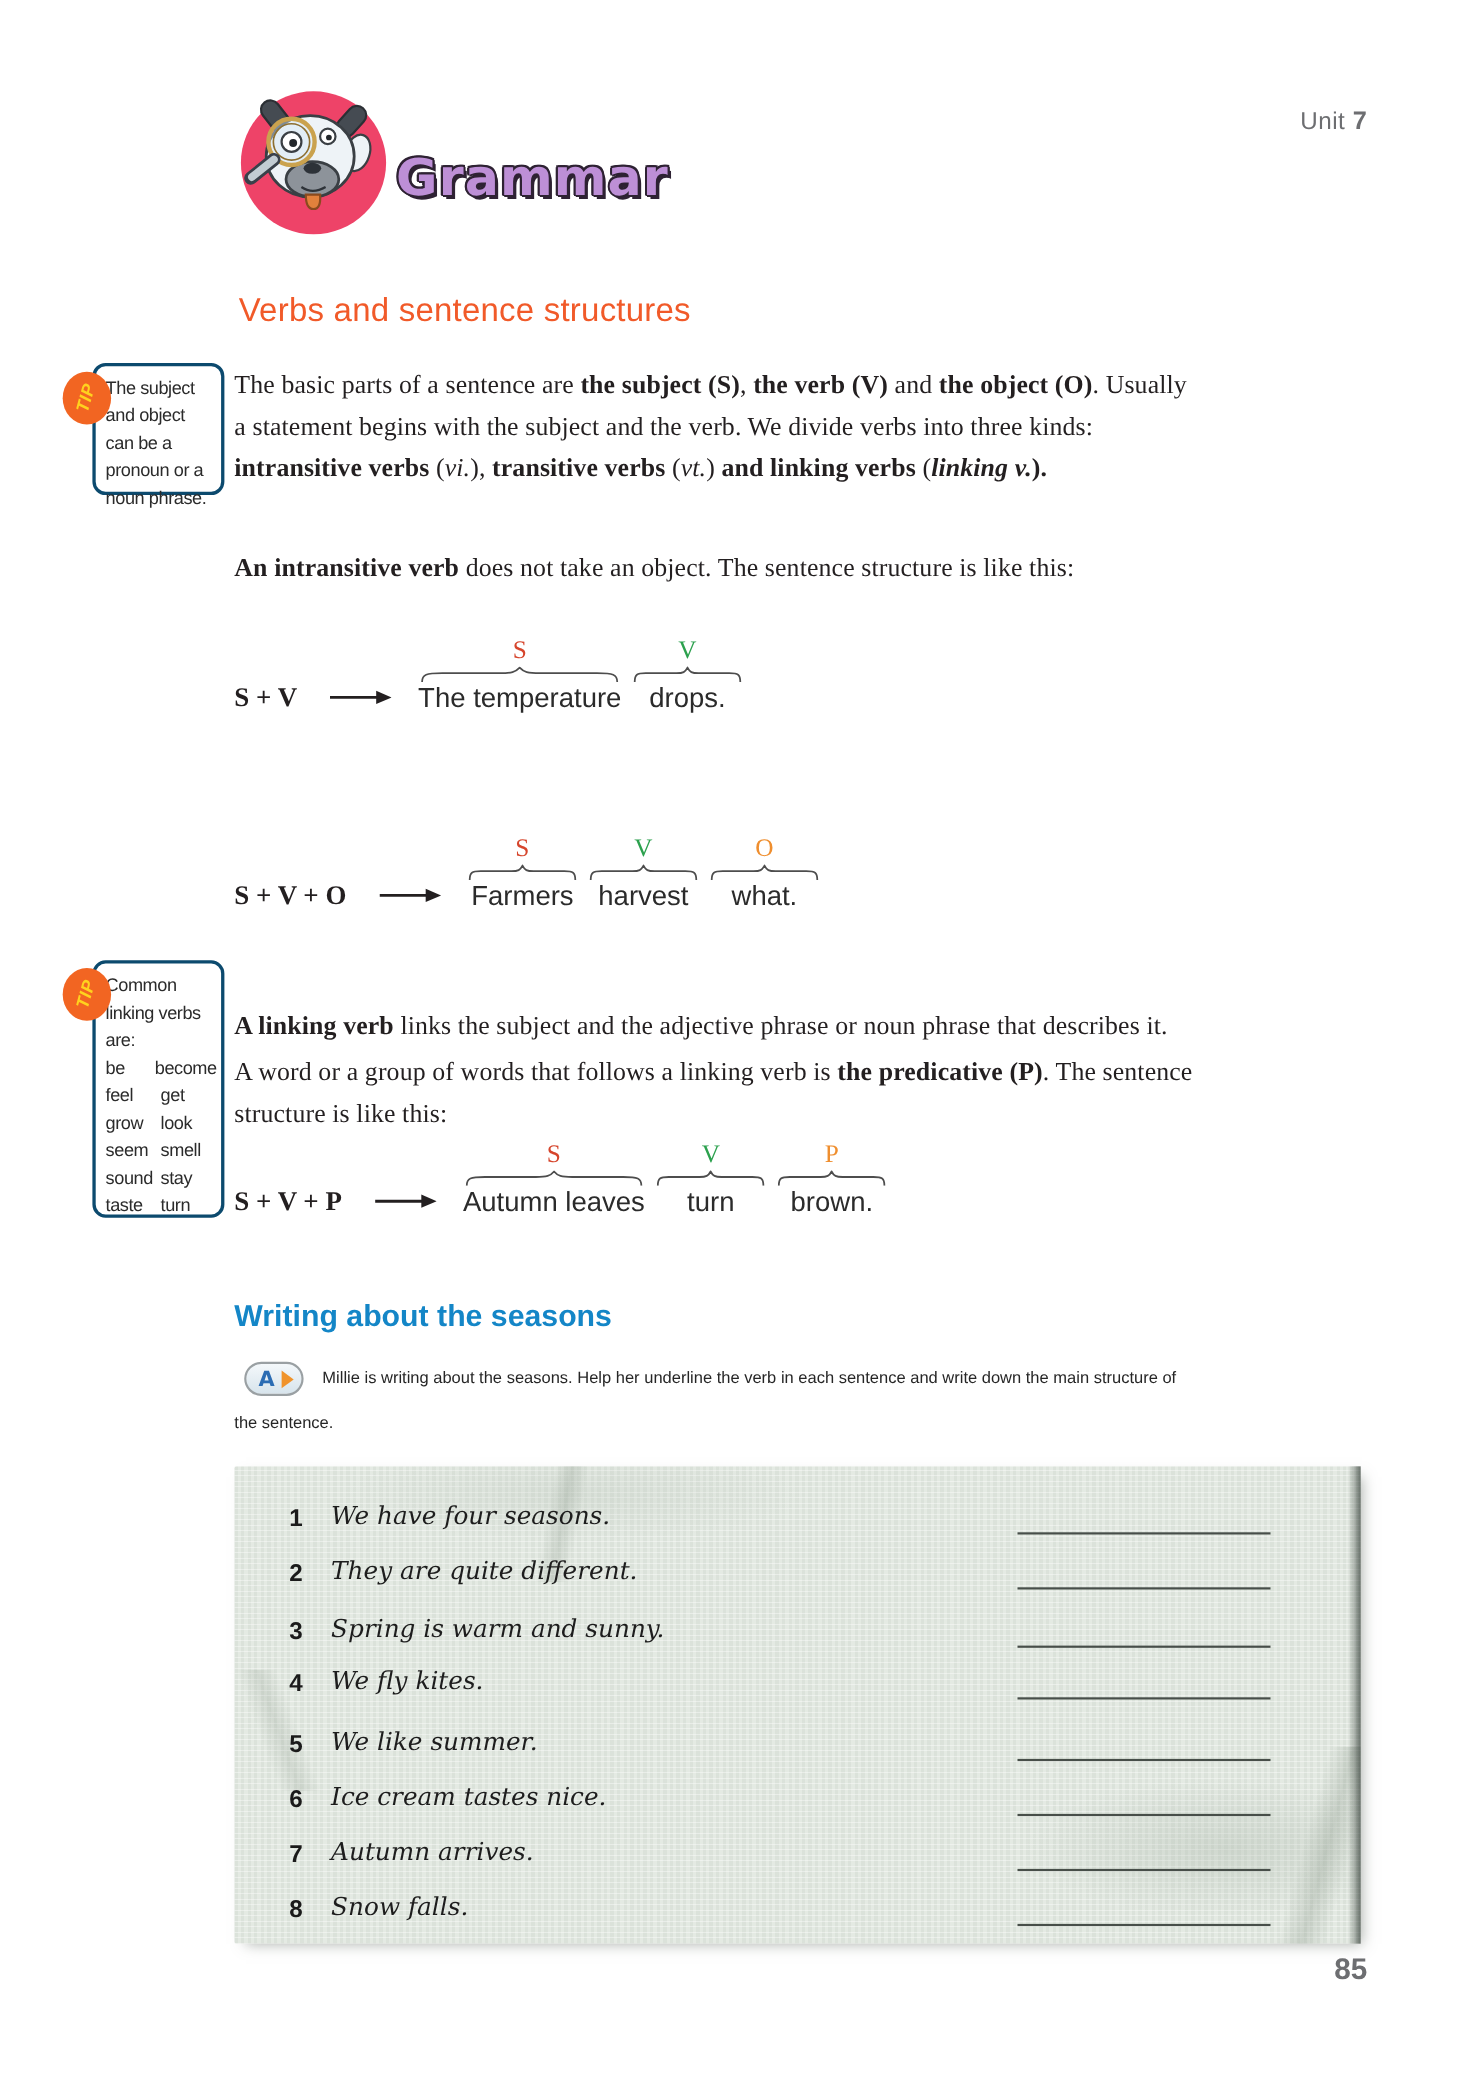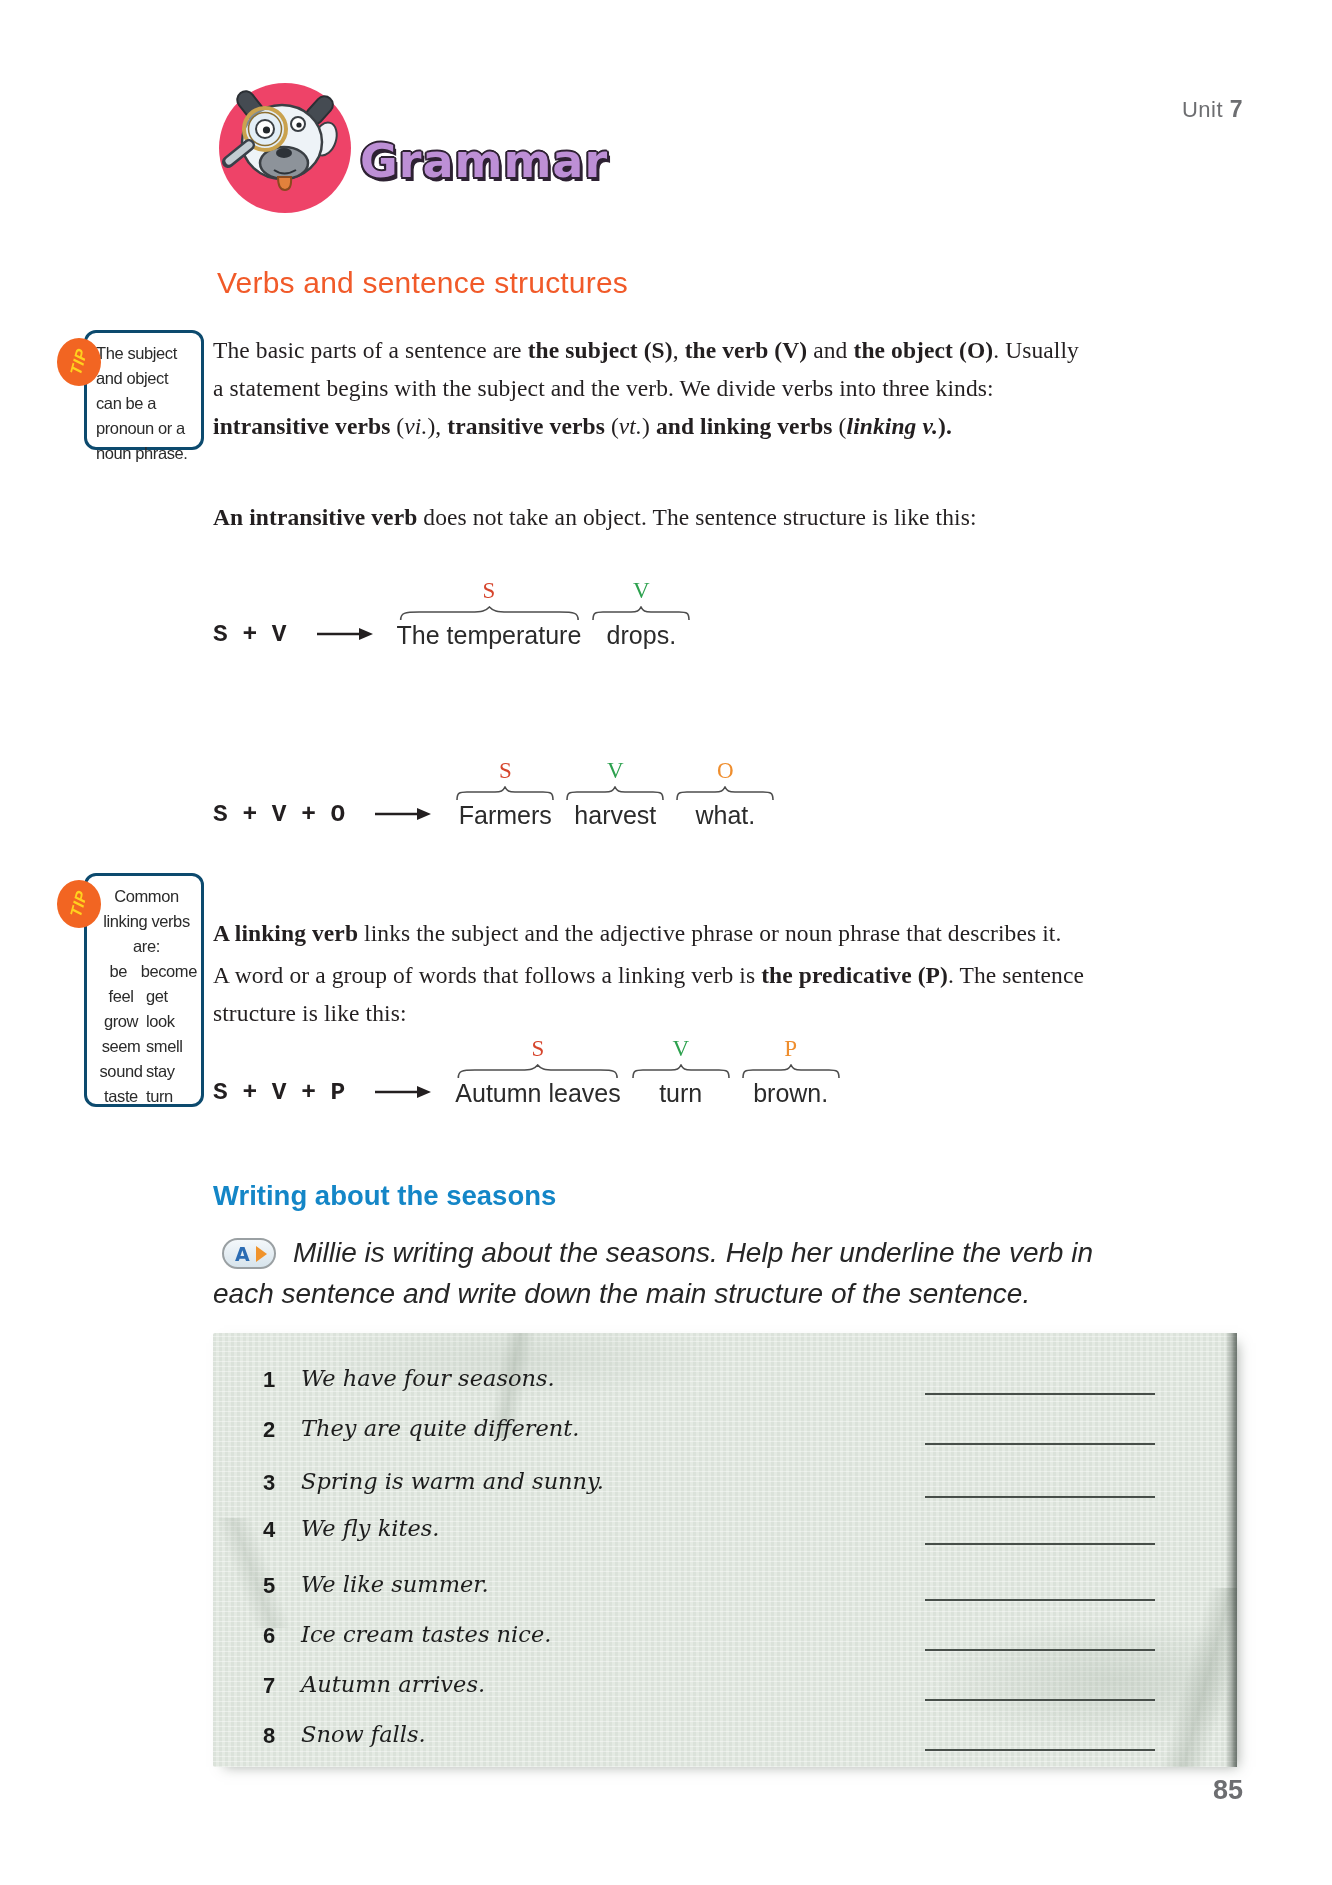--- a/index.html
+++ b/index.html
@@ -18,53 +18,53 @@
   .h-orange{position:absolute;left:213px;top:262px;margin:4px;font-family:"Liberation Sans",sans-serif;
         font-weight:normal;font-size:30px;letter-spacing:.2px;}
   .h-blue{position:absolute;left:213px;top:1180px;margin:0;font-family:"Liberation Sans",sans-serif;
         font-weight:bold;font-size:27.5px;}
   
   .tip{position:absolute;left:84px;width:120px;background:#fff;border:3px solid #0c4a6e;
        border-radius:12px;z-index:1;font-family:"Liberation Sans",sans-serif;
        font-size:16.5px;letter-spacing:-0.4px;line-height:25px;color:#2b2b2b;
        padding:8px 4px 6px 9px;box-sizing:border-box;}
   .tip1{top:330px;height:120px;}
-  .tip2{top:873px;height:234px;text-align:center;}
+  .tip2{top:873px;height:234px;}
   .tip-badge{position:absolute;left:57px;width:44px;height:48px;border-radius:50%;
        background:#f26522;z-index:2;display:flex;align-items:center;justify-content:center;}
   .tb1{top:338px;} .tb2{top:880px;}
   .tip-badge span{transform:rotate(-75deg);font-family:"Liberation Sans",sans-serif;
        font-style:italic;font-weight:bold;font-size:16px;color:#ffd21e;letter-spacing:.5px;}
   .verb-row{display:flex;}
   .verb-row .c1{width:50px;display:inline-block;}
   
   .body{position:absolute;left:213px;width:882px;margin:0;font-size:23.5px;line-height:38px;
         letter-spacing:.1px;}
   .p1{top:331px;} .p2{top:498px;} .p3{top:681px;} .p4{top:882px;margin-top:32px;} .p5{top:956px;}
   .rb{font-weight:bold;} .ri{font-style:italic;}
   
   .diagram{position:absolute;left:213px;display:flex;align-items:flex-end;}
   .d1{top:578px;} .d2{top:758px;} .d3{top:1036px;}
-  .formula{font-weight:bold;font-size:24.5px;line-height:30px;white-space:nowrap;font-family:Liberation Mono, monospace;}
+  .formula{font-weight:bold;font-size:24.5px;line-height:30px;white-space:nowrap;}
   .arrow{margin:0 24px 9px 30px;flex:0 0 auto;}
   .segs{display:flex;align-items:flex-end;gap:10px;}
   .seg{display:flex;flex-direction:column;align-items:center;}
   .seg-label{font-size:23px;line-height:26px;margin-bottom:2px;}
   .brace{display:block;width:100%;height:14px;}
   .seg-word{font-family:"Liberation Sans",sans-serif;font-size:25px;line-height:30px;
         color:#2b2b2b;white-space:nowrap;}
   
   .part-badge{position:absolute;left:222px;top:1238px;width:54px;height:31px;border-radius:16px;
         border:2px solid #9aa0a3;background:linear-gradient(#f4f8fb,#d7e4ec);box-sizing:border-box;
         display:flex;align-items:center;justify-content:space-between;padding:0 7px 0 11px;z-index:1;}
   .part-badge .a{font-family:"DejaVu Sans",sans-serif;font-weight:bold;font-size:19px;color:#2b6cb3;}
   .part-badge .tri{width:0;height:0;border-left:11px solid #f0932b;border-top:8px solid transparent;
         border-bottom:8px solid transparent;}
   .instruction{position:absolute;left:213px;top:1232px;width:880px;margin:0;
-        font-family:"Liberation Sans",sans-serif;font-style:italic;font-size:28px;
+        font-family:"Liberation Sans",sans-serif;font-size:15px;
         line-height:41px;color:#262626;text-indent:80px;}
   
   .notepad{position:absolute;left:213px;top:1333px;width:1024px;height:434px;border-radius:2px;
         background-color:#e4eae3;
         background-image:
           radial-gradient(ellipse 300px 60px at 30% 6%, rgba(185,195,185,.28), transparent 70%),
           radial-gradient(ellipse 260px 90px at 88% 80%, rgba(165,178,165,.32), transparent 70%),
           repeating-linear-gradient(0deg, rgba(255,255,255,.40) 0 1px, transparent 1px 5px),
           repeating-linear-gradient(90deg, rgba(140,155,140,.10) 0 3px, transparent 3px 6px);
         box-shadow:6px 5px 12px -5px rgba(90,100,90,.5);}

